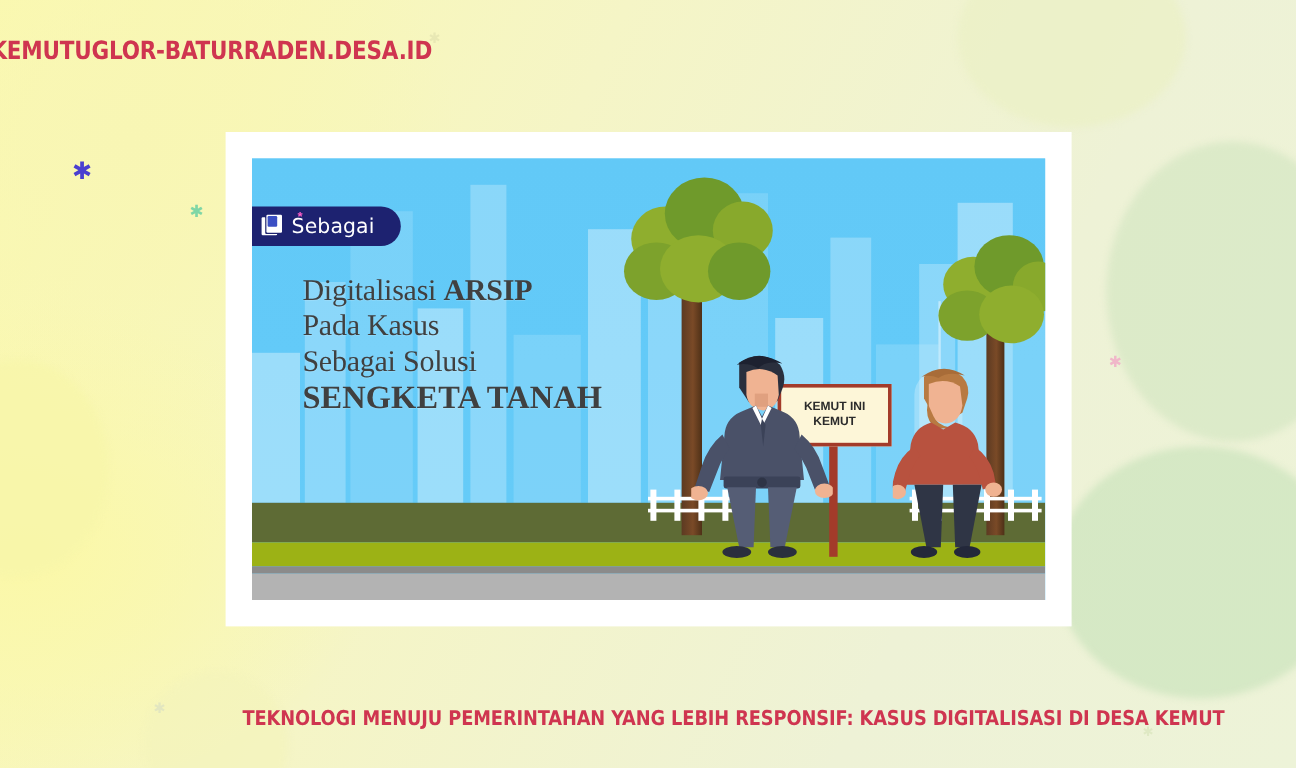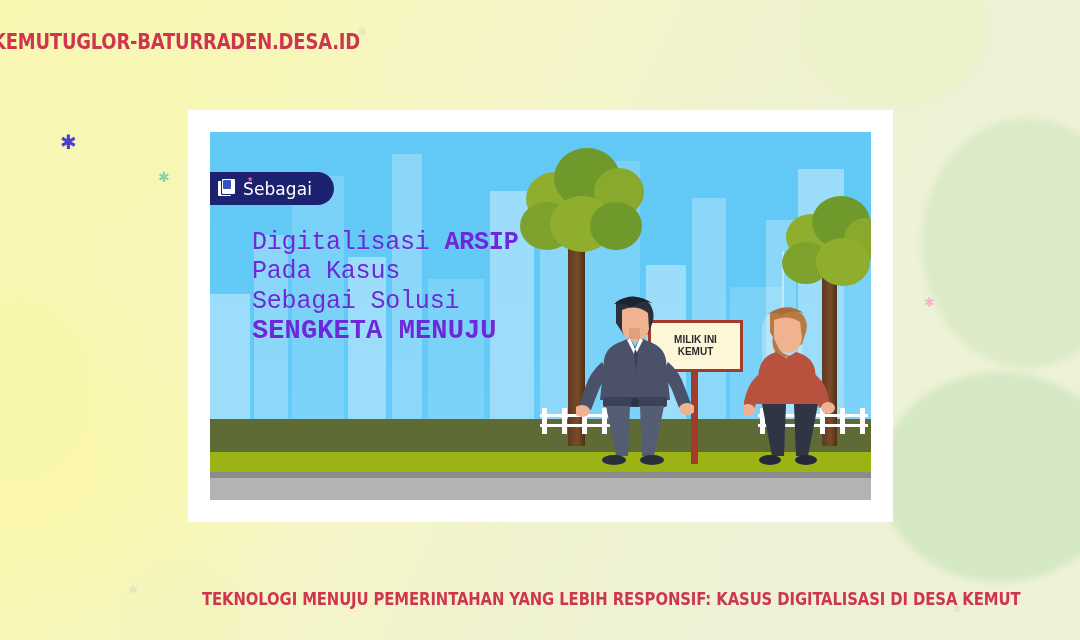--- a/index.html
+++ b/index.html
@@ -90,22 +90,22 @@
   .badge .mark .sq3{ position:absolute; left:5px; top:1px; width:8px; height:9px;
                      background:#3b4fc4; border-radius:1px; }
   .badge .word{ color:#fff; font-size:17px; letter-spacing:.1px;
                 font-family:"DejaVu Sans","Liberation Sans", sans-serif; }
   .badge .star{ position:absolute; left:42px; top:3px; color:#ff5fc8;
                 font-size:11px; font-weight:700; }
 
   
   .headline{
     position:absolute; left:42px; top:96px;
-    color:#6d28d9; line-height:1.17;
-    font-family:Liberation Mono, monospace;
+    color:#404040; line-height:1.17;
+    font-family:Liberation Serif, serif;
     font-size:25px; letter-spacing:-.2px;
     text-shadow:0 1px 0 rgba(255,255,255,.12);
   }
   .headline b{ font-weight:700; }
   .headline .big{ font-size:27px; font-weight:700; letter-spacing:.1px; }
 
   
   .tree{ position:absolute; }
   .trunk{ position:absolute; background:linear-gradient(90deg,#5c3a22,#7a4a27 55%,#4e3017); }
   .leaf{ position:absolute; border-radius:50%; }
@@ -224,21 +224,21 @@
       <div class="pk" style="left:2px;"></div>
         <div class="pk" style="left:22px;"></div>
       <div class="pk" style="left:42px;"></div>
         <div class="pk" style="left:62px;"></div>
       <div class="pk" style="left:82px;"></div>
         <div class="pk" style="left:102px;"></div>
     </div>
 
     <div class="sign-post" style="left:481px; top:236px; width:7px; height:96px;"></div>
     <div class="sign-board" style="left:438px; top:188px; width:95px; height:52px; font-size:10px;">
-      <span>MILIK INI</span>
+      <span>KEMUT INI</span>
       <span>KEMUT</span>
     </div>
 
     <div class="person" style="left:366px; top:152px; width:118px; height:184px;">
       <svg width="118" height="184" viewBox="0 0 118 184">
         <path d="M40 18 q19 -12 34 2 q6 10 2 20 l-4 10 q-12 8 -24 1 l-8 -12 z" fill="#2a2f3d"></path>
         <path d="M46 26 q14 -6 26 3 l1 16 q-2 12 -13 13 q-12 -1 -14 -13 z" fill="#f0b392"></path>
         <rect x="53" y="44" width="11" height="11" fill="#e0a07f"></rect>
         <path d="M38 20 q18 -14 38 -1 q-14 -3 -20 4 q-8 -5 -18 -3 z" fill="#1d2130"></path>
         <path d="M54 54 l5 9 l5 -9 l10 4 q14 5 16 18 l4 40 l-70 0 l4 -40 q2 -13 16 -18 z" fill="#4a5168"></path>
@@ -274,21 +274,21 @@
         <ellipse cx="62" cy="160" rx="11" ry="5" fill="#23283a"></ellipse>
       </svg>
     </div>
 
     <div class="headline">
       <div>
         <span>Digitalisasi </span><b>ARSIP</b>
       </div>
       <div>Pada Kasus</div>
       <div>Sebagai Solusi</div>
-      <div class="big">SENGKETA MENUJU</div>
+      <div class="big">SENGKETA TANAH</div>
     </div>
 
     <div class="badge">
       <span class="mark">
         <span class="sq1"></span>
           <span class="sq2"></span>
           <span class="sq3"></span>
       </span>
       <span class="word">Sebagai</span>
       <span class="star">*</span>

